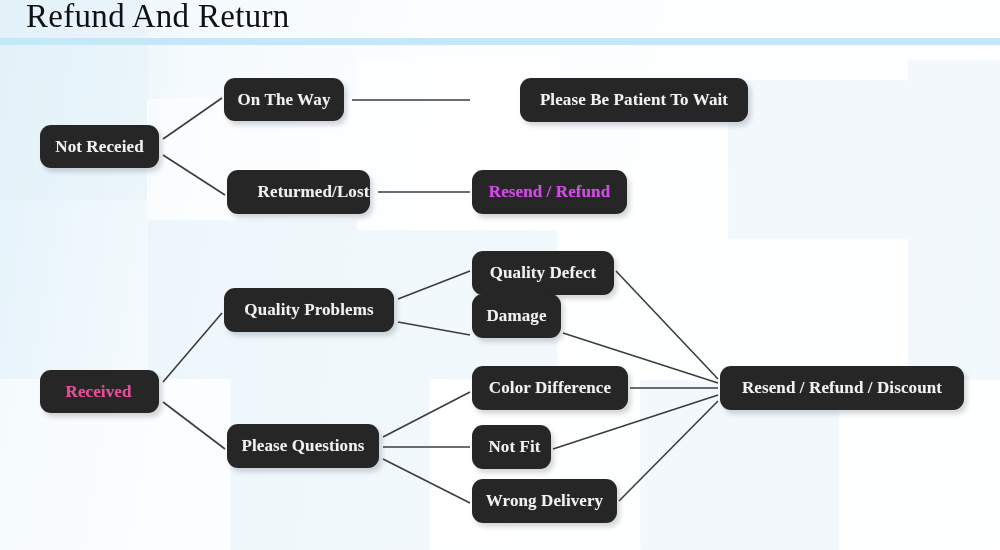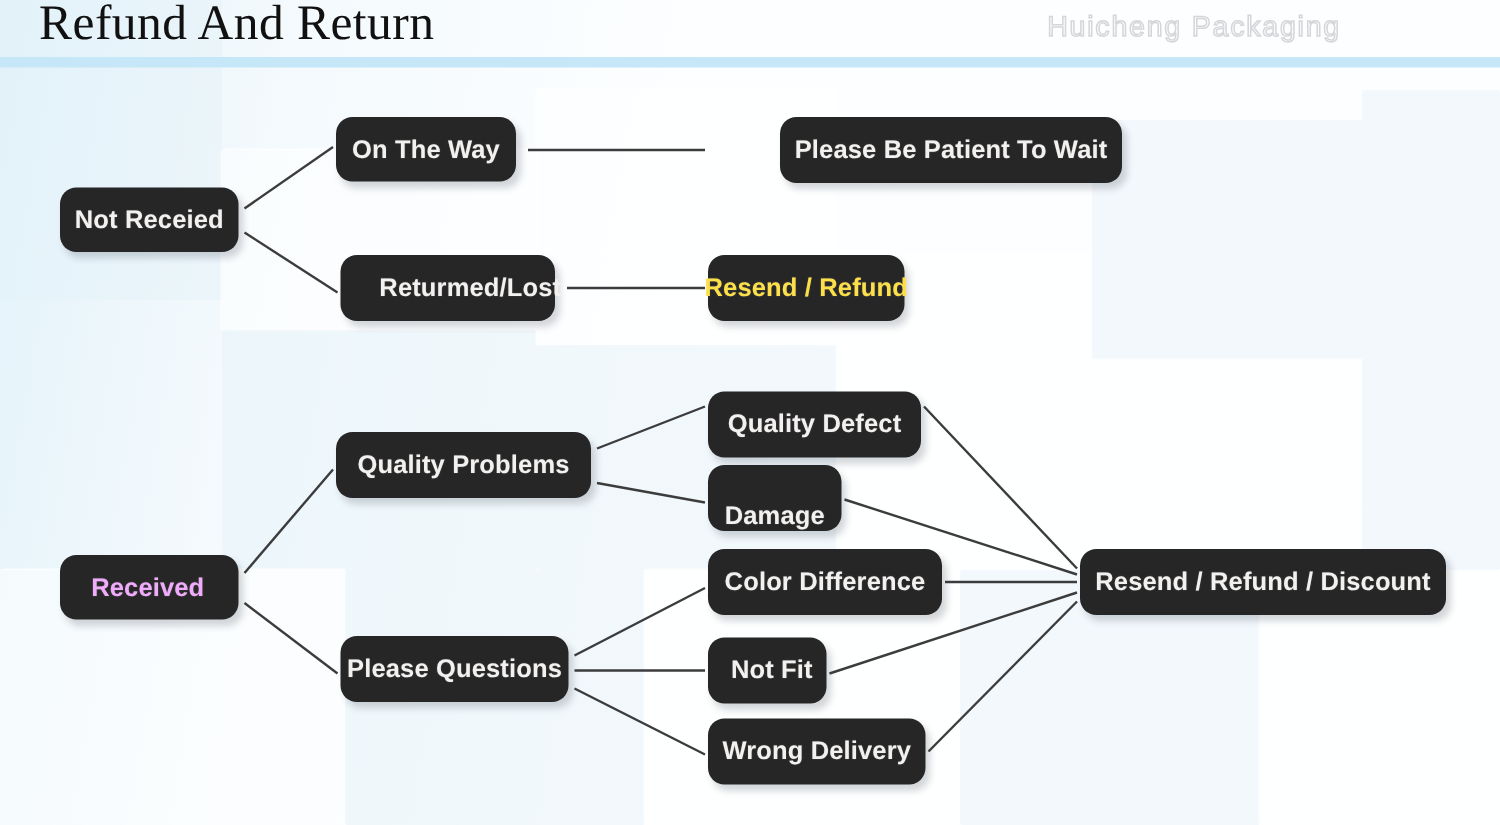--- a/index.html
+++ b/index.html
@@ -103,21 +103,21 @@
 
   .node {
     position: absolute;
     box-sizing: border-box;
     background: #262626;
     color: #f2f1ef;
     border-radius: 11px;
     display: flex;
     align-items: center;
     justify-content: center;
-    font-family: Liberation Sans, sans-serif;
+    font-family: Liberation Serif, serif;
     font-size: 17px;
     font-weight: 700;
     letter-spacing: 0.1px;
     white-space: nowrap;
     padding: 0 14px;
     box-shadow: 3px 4px 5px rgba(60,70,80,0.22);
     text-shadow: 0 0 1px rgba(255,255,255,0.25);
   }
 </style>
 </head>
@@ -137,21 +137,20 @@
       <div class="blk" style="left: 0px; top: 380px; width: 230px; height: 170px;"></div>
       <div class="blk dim" style="left: 230px; top: 380px; width: 200px; height: 170px;"></div>
       <div class="blk" style="left: 430px; top: 380px; width: 210px; height: 170px;"></div>
       <div class="blk dim" style="left: 640px; top: 380px; width: 200px; height: 170px;"></div>
       <div class="blk" style="left: 840px; top: 380px; width: 160px; height: 170px;"></div>
       <div class="blk dim" style="left: 908px; top: 60px; width: 92px; height: 320px;"></div>
     </div>
 
   <div class="header">
     <div class="page-title">Refund And Return</div>
-    <div class="brand">Huicheng Packaging</div>
     <div class="header-rule"></div>
   </div>
 
   <div class="canvas">
     <svg class="links" viewBox="0 0 1000 505" width="1000" height="505" preserveAspectRatio="none">
         <line x1="163" y1="94" x2="222" y2="53" stroke="#3c3c3c"></line>
         <line x1="163" y1="110" x2="225" y2="150" stroke="#3c3c3c"></line>
         <line x1="352" y1="55" x2="470" y2="55" stroke="#3c3c3c"></line>
         <line x1="378" y1="147" x2="470" y2="147" stroke="#3c3c3c"></line>
         <line x1="163" y1="337" x2="222" y2="268" stroke="#3c3c3c"></line>
@@ -173,36 +172,36 @@
         </div>
         <div class="node" style="left: 224px; top: 33px; width: 120px; height: 43px; background: rgb(38, 38, 38); color: rgb(242, 241, 239);">
           <span>On The Way</span>
         </div>
         <div class="node" style="left: 227px; top: 125px; width: 143px; height: 44px; background: rgb(38, 38, 38); color: rgb(242, 241, 239); padding-left: 44px;">
           <span>Returmed/Lost</span>
         </div>
         <div class="node" style="left: 472px; top: 33px; width: 228px; height: 44px; background: rgb(38, 38, 38); color: rgb(242, 241, 239); margin-left: 48px;">
           <span>Please Be Patient To Wait</span>
         </div>
-        <div class="node" style="left: 472px; top: 125px; width: 131px; height: 44px; background: rgb(38, 38, 38); color: #fde047; border-radius: 11px;">
+        <div class="node" style="left: 472px; top: 125px; width: 155px; height: 44px; background: rgb(38, 38, 38); color: #d946ef; border-radius: 11px;">
           <span>Resend / Refund</span>
         </div>
-        <div class="node" style="left: 40px; top: 325px; width: 119px; height: 43px; background: rgb(38, 38, 38); color: #f0abfc; padding-left: 12px;">
+        <div class="node" style="left: 40px; top: 325px; width: 119px; height: 43px; background: rgb(38, 38, 38); color: #ec4899; padding-left: 12px;">
           <span>Received</span>
         </div>
         <div class="node" style="left: 224px; top: 243px; width: 170px; height: 44px; background: rgb(38, 38, 38); color: rgb(242, 241, 239);">
           <span>Quality Problems</span>
         </div>
         <div class="node" style="left: 227px; top: 379px; width: 152px; height: 44px; background: rgb(38, 38, 38); color: rgb(242, 241, 239);">
           <span>Please Questions</span>
         </div>
-        <div class="node" style="left: 472px; top: 216px; width: 142px; height: 44px; background: rgb(38, 38, 38); color: rgb(242, 241, 239);">
+        <div class="node" style="left: 472px; top: 206px; width: 142px; height: 44px; background: rgb(38, 38, 38); color: rgb(242, 241, 239);">
           <span>Quality Defect</span>
         </div>
-        <div class="node" style="left: 472px; top: 265px; width: 89px; height: 44px; background: rgb(38, 38, 38); color: rgb(242, 241, 239); align-items: flex-end;">
+        <div class="node" style="left: 472px; top: 249px; width: 89px; height: 44px; background: rgb(38, 38, 38); color: rgb(242, 241, 239);">
           <span>Damage</span>
         </div>
         <div class="node" style="left: 472px; top: 321px; width: 156px; height: 44px; background: rgb(38, 38, 38); color: rgb(242, 241, 239); text-align: center;">
           <span>Color Difference</span>
         </div>
         <div class="node" style="left: 472px; top: 380px; width: 79px; height: 44px; background: rgb(38, 38, 38); color: rgb(242, 241, 239); padding-left: 20px;">
           <span>Not Fit</span>
         </div>
         <div class="node" style="left: 472px; top: 434px; width: 145px; height: 44px; background: rgb(38, 38, 38); color: rgb(242, 241, 239);">
           <span>Wrong Delivery</span>

